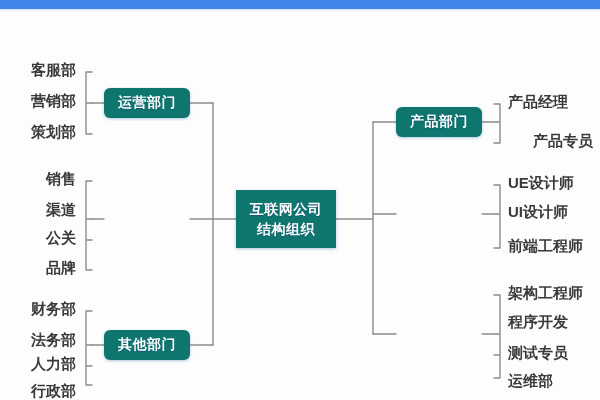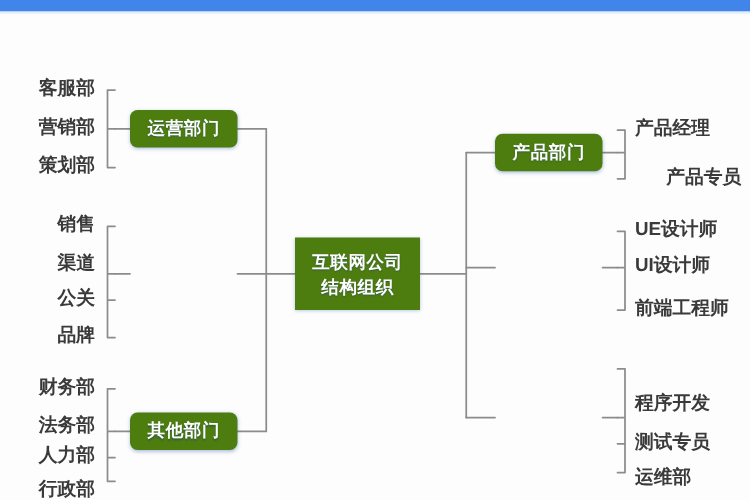--- a/index.html
+++ b/index.html
@@ -39,21 +39,21 @@
     left: 0; top: 0;
     width: 600px; height: 400px;
   }
 
   
   .node {
     position: absolute;
     display: flex;
     align-items: center;
     justify-content: center;
-    background: #4d7c0f;
+    background: #0f766e;
     color: #ffffff;
     border-radius: 6px;
     font-weight: bold;
     letter-spacing: 0.5px;
     box-shadow: 0 1px 3px rgba(40,90,170,0.35);
     text-shadow: 0 1px 1px rgba(20,60,130,0.45);
     white-space: nowrap;
   }
 
   .node.dept {
@@ -164,17 +164,18 @@
   <div class="leaf left" style="right:524px; top:355px;">人力部</div>
   <div class="leaf left" style="right:524px; top:382px;text-align:center;">行政部</div>
 
   <div class="leaf right" style="left:508px; top:93px;">产品经理</div>
   <div class="leaf right" style="left:533px; top:132px;">产品专员</div>
 
   <div class="leaf right" style="left:508px; top:174px;">UE设计师</div>
   <div class="leaf right" style="left:508px; top:203px;">UI设计师</div>
   <div class="leaf right" style="left:508px; top:237px;">前端工程师</div>
 
+  <div class="leaf right" style="left:508px; top:284px;">架构工程师</div>
   <div class="leaf right" style="left:508px; top:313px;">程序开发</div>
   <div class="leaf right" style="left:508px; top:344px;">测试专员</div>
   <div class="leaf right" style="left:508px; top:372px;">运维部</div>
 
 </div>
 
 </body></html>

